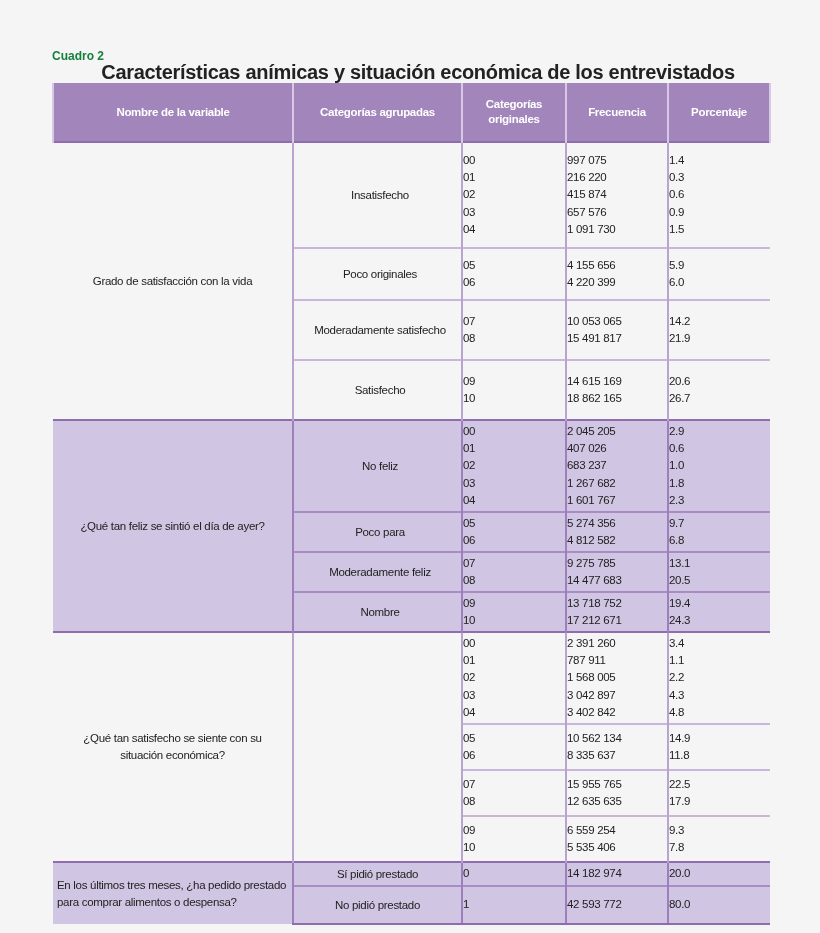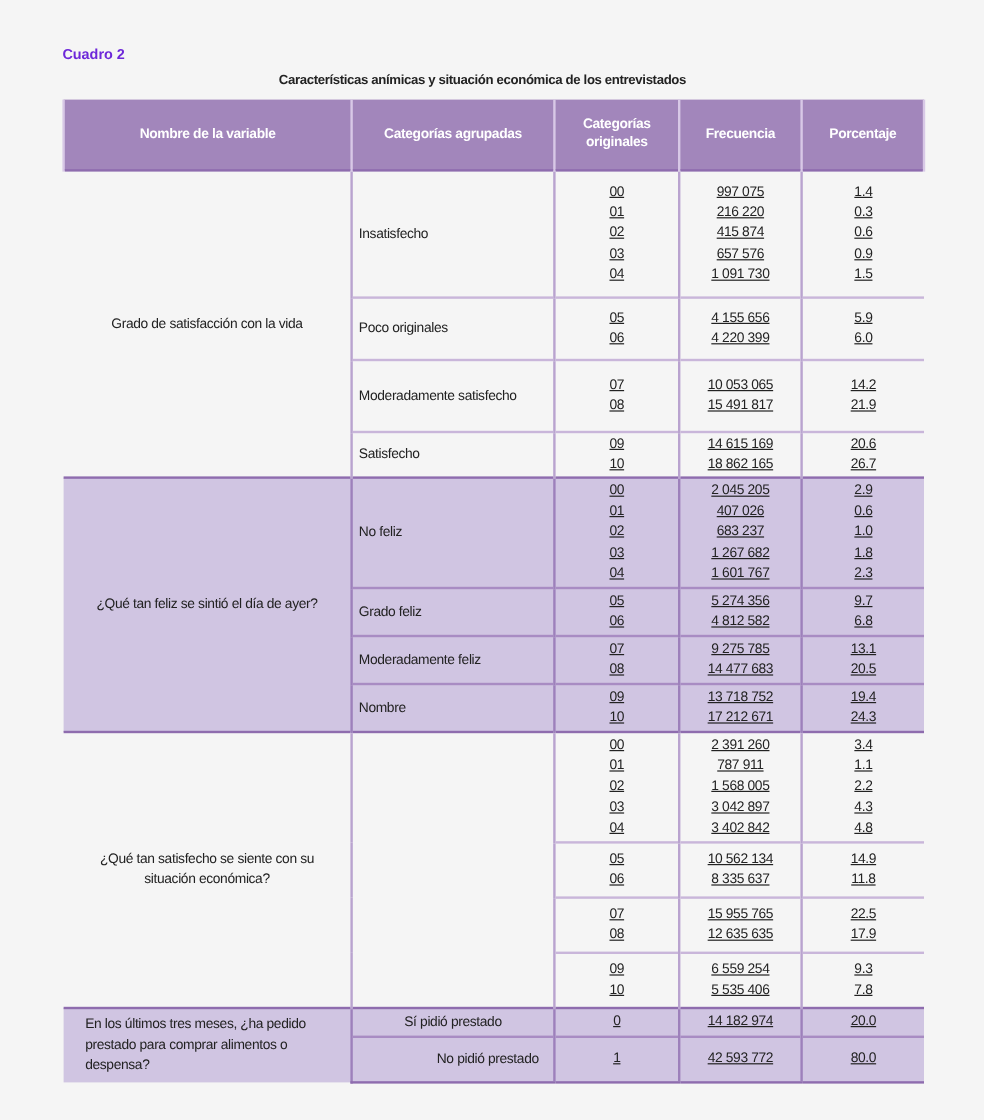--- a/index.html
+++ b/index.html
@@ -1,25 +1,25 @@
 <!DOCTYPE html>
 <html><head>
 <meta charset="utf-8">
 <style>
   html,body{margin:0;padding:0;}
   body{width:820px;height:933px;background:#f5f5f5;font-family:"Liberation Sans",sans-serif;color:#222;position:relative;overflow:hidden;}
-  .cuadro{position:absolute;left:52px;top:38px;font-size:12px;font-weight:bold;color:#6d28d9;}
-  .title{position:absolute;left:44px;width:716px;top:61px;text-align:center;font-size:11px;font-weight:bold;color:#222;letter-spacing:-0.3px;}
+  .cuadro{position:absolute;left:52px;top:49px;font-size:12px;font-weight:bold;color:#15803d;}
+  .title{position:absolute;left:60px;width:716px;top:61px;text-align:center;font-size:20px;font-weight:bold;color:#222;letter-spacing:-0.3px;}
   table{position:absolute;left:52px;top:83px;width:717px;border-collapse:collapse;table-layout:fixed;font-size:11.5px;}
   th{background:#a286bb;color:#fff;font-weight:bold;font-size:11.5px;height:56px;border-left:2px solid #d8c8e6;border-right:2px solid #d8c8e6;letter-spacing:-0.3px;line-height:15px;}
   td{vertical-align:middle;padding:0;letter-spacing:-0.3px;}
   td.c2,td.c3,td.c4,td.c5{border-left:2px solid #b9a3cf;}
   td.c1{text-align:center;padding:0 12px;line-height:17px;}
-  td.c2{text-align:left;padding-left:5px;}
-  td.c3,td.c4,td.c5{text-align:center;line-height:17.3px;text-decoration:underline;}
+  td.c2{text-align:center;padding-left:5px;}
+  td.c3,td.c4,td.c5{line-height:17.3px;}
   tr.sub td.c2,tr.sub td.c3,tr.sub td.c4,tr.sub td.c5{border-top:2px solid #c9b6da;}
   tr.grp td{border-top:2px solid #8e6cae;}
   .lila td{background:#d0c5e2;}
   .lila td.c2,.lila td.c3,.lila td.c4,.lila td.c5{border-left-color:#9d80bb;}
   .lila tr.sub td{border-top-color:#a88cc3;}
   tr.last td{border-bottom:2px solid #8e6cae;}
 </style>
 </head>
 <body>
 
@@ -81,21 +81,21 @@
     </tr>
     <tr class="sub" style="height:60px">
       <td class="c2">Moderadamente satisfecho</td>
       <td class="c3" style="white-space:pre-line">07
 08</td>
       <td class="c4" style="white-space:pre-line">10 053 065
 15 491 817</td>
       <td class="c5" style="white-space:pre-line">14.2
 21.9</td>
     </tr>
-    <tr class="sub" style="height:38px">
+    <tr class="sub" style="height:60px">
       <td class="c2">Satisfecho</td>
       <td class="c3" style="white-space:pre-line">09
 10</td>
       <td class="c4" style="white-space:pre-line">14 615 169
 18 862 165</td>
       <td class="c5" style="white-space:pre-line">20.6
 26.7</td>
     </tr>
   </tbody>
 
@@ -113,21 +113,21 @@
 683 237
 1 267 682
 1 601 767</td>
       <td class="c5" style="white-space:pre-line">2.9
 0.6
 1.0
 1.8
 2.3</td>
     </tr>
     <tr class="sub" style="height:40px">
-      <td class="c2">Grado feliz</td>
+      <td class="c2">Poco para</td>
       <td class="c3" style="white-space:pre-line">05
 06</td>
       <td class="c4" style="white-space:pre-line">5 274 356
 4 812 582</td>
       <td class="c5" style="white-space:pre-line">9.7
 6.8</td>
     </tr>
     <tr class="sub" style="height:40px">
       <td class="c2">Moderadamente feliz</td>
       <td class="c3" style="white-space:pre-line">07
@@ -189,26 +189,26 @@
 10</td>
       <td class="c4" style="white-space:pre-line">6 559 254
 5 535 406</td>
       <td class="c5" style="white-space:pre-line">9.3
 7.8</td>
     </tr>
   </tbody>
 
   <tbody class="lila">
     <tr class="grp" style="height:24px">
-      <td class="c1" rowspan="2" style="text-align:left;padding:0 18px;">En los últimos tres meses, ¿ha pedido prestado para comprar alimentos o despensa?</td>
+      <td class="c1" rowspan="2" style="text-align:left;padding:0 4px;">En los últimos tres meses, ¿ha pedido prestado para comprar alimentos o despensa?</td>
       <td class="c2" style="text-align:center;padding:0;">Sí pidió prestado</td>
       <td class="c3">0</td>
       <td class="c4">14 182 974</td>
       <td class="c5">20.0</td>
     </tr>
     <tr class="sub last" style="height:22px">
-      <td class="c2" style="text-align:right;padding:12px;">No pidió prestado</td>
+      <td class="c2" style="text-align:center;padding:12px;">No pidió prestado</td>
       <td class="c3">1</td>
       <td class="c4">42 593 772</td>
       <td class="c5">80.0</td>
     </tr>
   </tbody>
 </table>
 
 </body></html>

